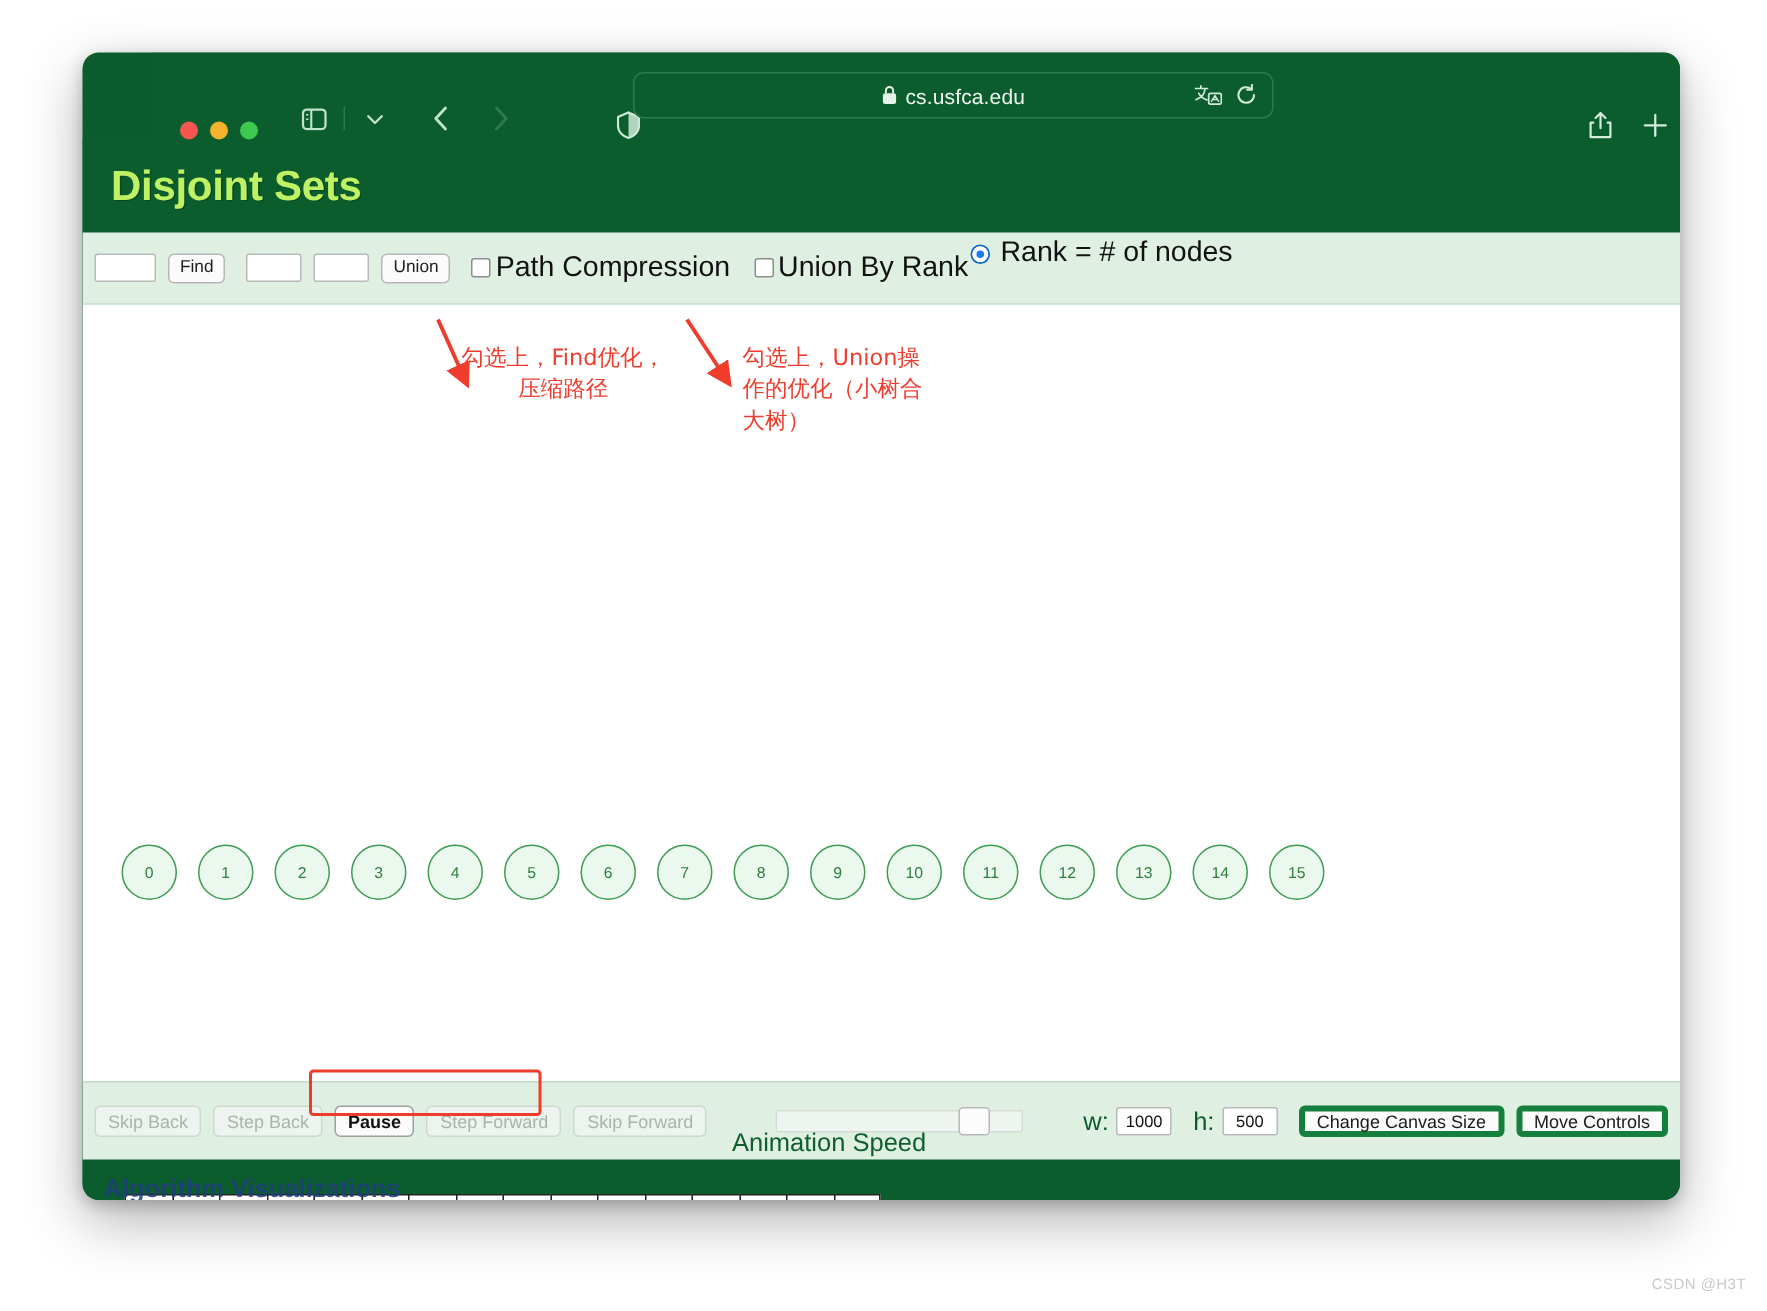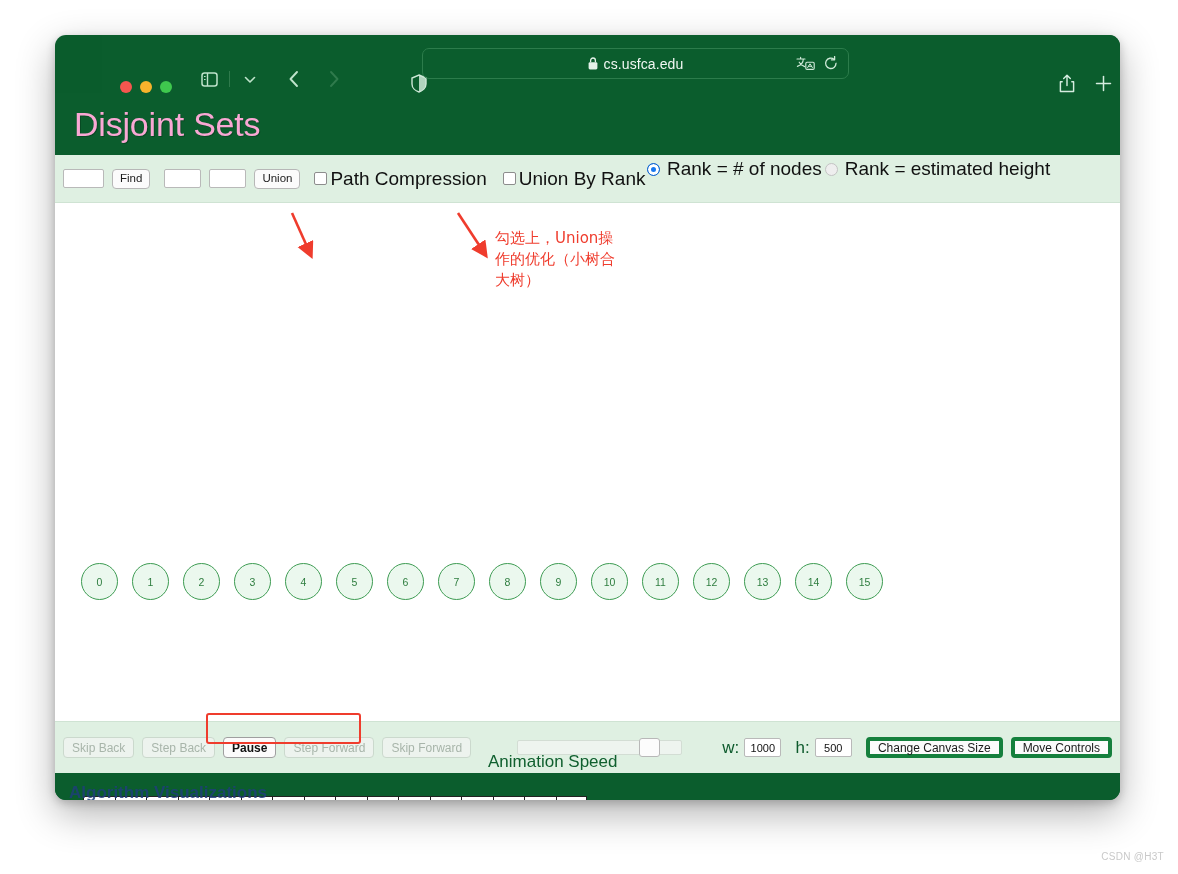--- a/index.html
+++ b/index.html
@@ -56,21 +56,21 @@
   .url-right { position: absolute; right: 10px; display: flex; align-items: center; gap: 9px; color: #cfe9d8; }
 
   .tb-right { position: absolute; right: 18px; display: flex; align-items: center; gap: 20px; color: #d5ecdf; }
 
   
   .page-header {
     height: 62px; background: #0b5d2d;
     display: flex; align-items: center; padding-left: 19px;
   }
   .page-title {
-    color: #f9a8d4; font-size: 34px; font-weight: normal;
+    color: #bef264; font-size: 28px; font-weight: bold;
     letter-spacing: -0.2px;
     text-shadow: 1px 1px 0 rgba(0,0,0,0.22);
   }
 
   
   .controls-strip {
     position: relative;
     height: 48px; background: #dff0e2;
     display: flex; align-items: center; padding-left: 8px;
     border-bottom: 1px solid #cfe3d3;
@@ -321,39 +321,36 @@
       <div class="cb-wrap" style="margin-left:10px">
         <div class="cbox"></div>
         <div class="cb-label">Union By Rank</div>
       </div>
 
       <div class="radios">
         <div class="radio-row">
           <div class="rdo on"></div>
           <div class="rdo-label">Rank = # of nodes</div>
         </div>
-        <div class="radio-row">
-          <div class="rdo"></div>
-          <div class="rdo-label">Rank = estimated height</div>
-        </div>
       </div>
     </div>
 
     <div class="canvas">
 
       <svg style="position:absolute;left:0;top:0;width:100%;height:100%;pointer-events:none">
         <defs>
           <marker id="ah" markerWidth="7" markerHeight="7" refX="3.2" refY="3.2" orient="auto">
             <path d="M0,0 L6.6,3.2 L0,6.6 z" fill="#ef3c2d"></path>
           </marker>
         </defs>
         <line x1="237" y1="10" x2="254" y2="48" stroke="#ef3c2d" stroke-width="2.6" marker-end="url(#ah)"></line>
         <line x1="403" y1="10" x2="428" y2="48" stroke="#ef3c2d" stroke-width="2.6" marker-end="url(#ah)"></line>
       </svg>
 
+      <div class="annot annot-1">勾选上，Find优化，压缩路径</div>
       <div class="annot annot-2">勾选上，Union操作的优化（小树合大树）</div>
 
       <div class="nodes">
           <div class="node">0</div>
           <div class="node">1</div>
           <div class="node">2</div>
           <div class="node">3</div>
           <div class="node">4</div>
           <div class="node">5</div>
           <div class="node">6</div>

